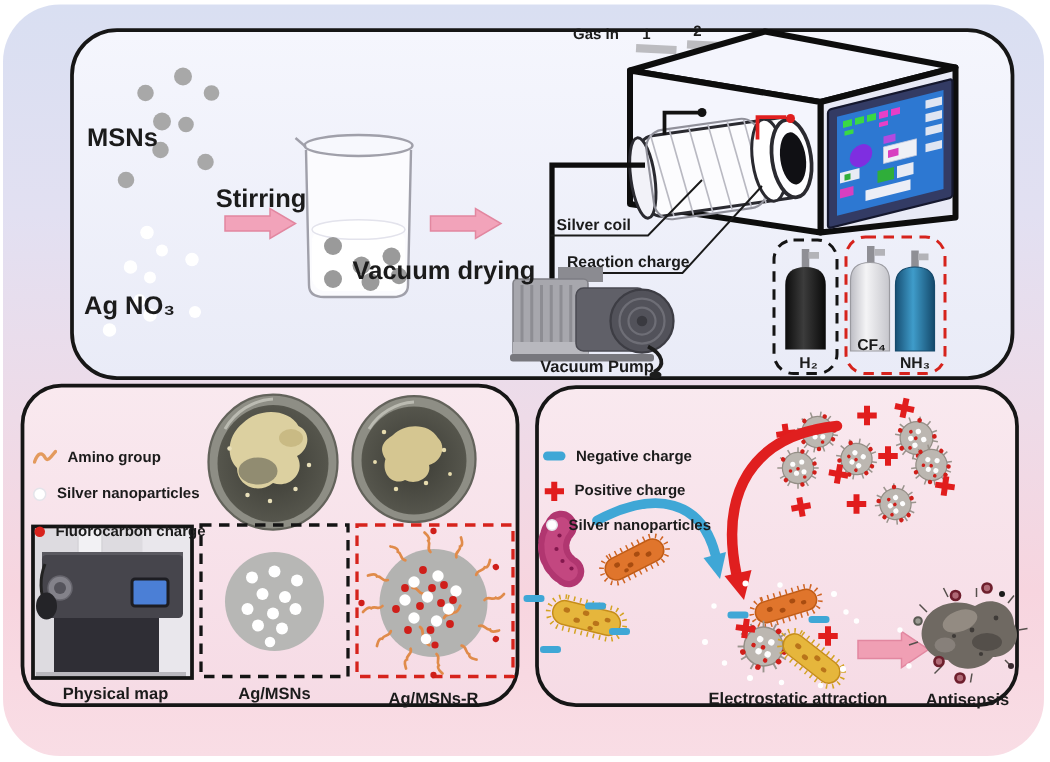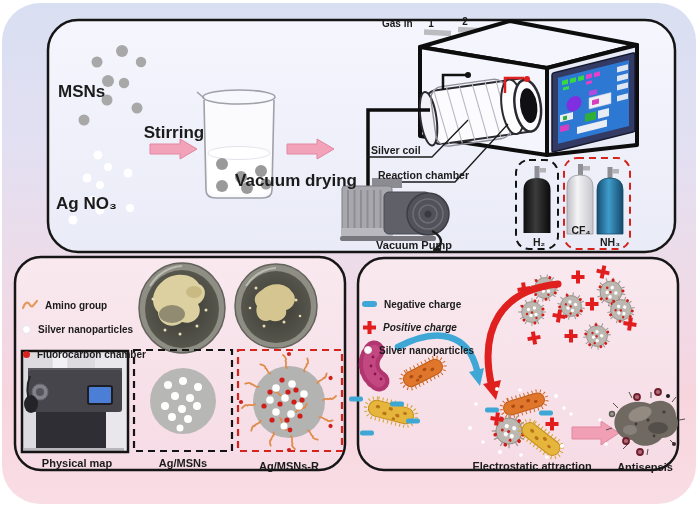--- a/index.html
+++ b/index.html
@@ -518,50 +518,50 @@
 </svg>
 
 <div class="lbl" style="left:56px;top:80px;">MSNs</div>
 <div class="lbl" style="left:54px;top:192px;text-align:right;">Ag NO₃</div>
 <div class="lbl ctr" style="left:172px;top:121px;">Stirring</div>
 <div class="lbl ctr" style="left:294px;top:121px;margin-top:48px;">Vacuum drying</div>
 <div class="lbl s10" style="left:380px;top:15px;">Gas in</div>
 <div class="lbl s10 ctr" style="left:429px;top:15px;">1</div>
 <div class="lbl s10 ctr" style="left:463px;top:13px;">2</div>
 <div class="lbl s105" style="left:369px;top:142px;">Silver coil</div>
-<div class="lbl s105" style="left:376px;top:167px;">Reaction chamber</div>
-<div class="lbl s11 ctr" style="left:396px;top:236px;margin-left:16px;">Vacuum Pump</div>
+<div class="lbl s105" style="left:376px;top:167px;">Reaction charge</div>
+<div class="lbl s11 ctr" style="left:396px;top:236px;">Vacuum Pump</div>
 <div class="lbl s105 ctr" style="left:537px;top:234px;">H₂</div>
 <div class="lbl s105 ctr" style="left:579px;top:222px;">CF₄</div>
 <div class="lbl s105 ctr" style="left:608px;top:234px;">NH₃</div>
 
 <div class="legend-row" style="left:20px;top:271px;">
   <svg class="lg-ic" width="16" height="12" viewBox="0 0 16 12">
     <path d="M1,9 C3,3 6,2 8,6 C10,10 13,4 15,2" fill="none" stroke="#e39a5d" stroke-width="2.2" stroke-linecap="round"></path>
   </svg>
   <span>Amino group</span>
 </div>
 <div class="legend-row" style="left:20px;top:295px;">
   <span class="dot-w"></span>
   <span>Silver nanoparticles</span>
 </div>
 <div class="legend-row" style="left:21px;top:320px;">
   <span class="dot-r"></span>
-  <span>Fluorocarbon chamber</span>
+  <span>Fluorocarbon charge</span>
 </div>
 
 <div class="lbl s11 ctr" style="left:75px;top:454px;">Physical map</div>
 <div class="lbl s11 ctr" style="left:181px;top:454px;">Ag/MSNs</div>
 <div class="lbl s11 ctr" style="left:287px;top:457px;">Ag/MSNs-R</div>
 
 <div class="legend-row" style="left:360px;top:270px;">
   <span class="bar-b"></span>
   <span>Negative charge</span>
 </div>
-<div class="legend-row" style="left:361px;top:293px;font-style:italic;">
+<div class="legend-row" style="left:361px;top:293px;">
   <svg class="lg-ic" width="13" height="13" viewBox="-6.5 -6.5 13 13">
     <path d="M-2,-6.5 H2 V-2 H6.5 V2 H2 V6.5 H-2 V2 H-6.5 V-2 H-2 Z" fill="#e11d1d"></path>
   </svg>
   <span>Positive charge</span>
 </div>
 <div class="legend-row" style="left:362px;top:316px;">
   <span class="dot-w" style="width:8px;height:8px;"></span>
   <span>Silver nanoparticles</span>
 </div>
 

